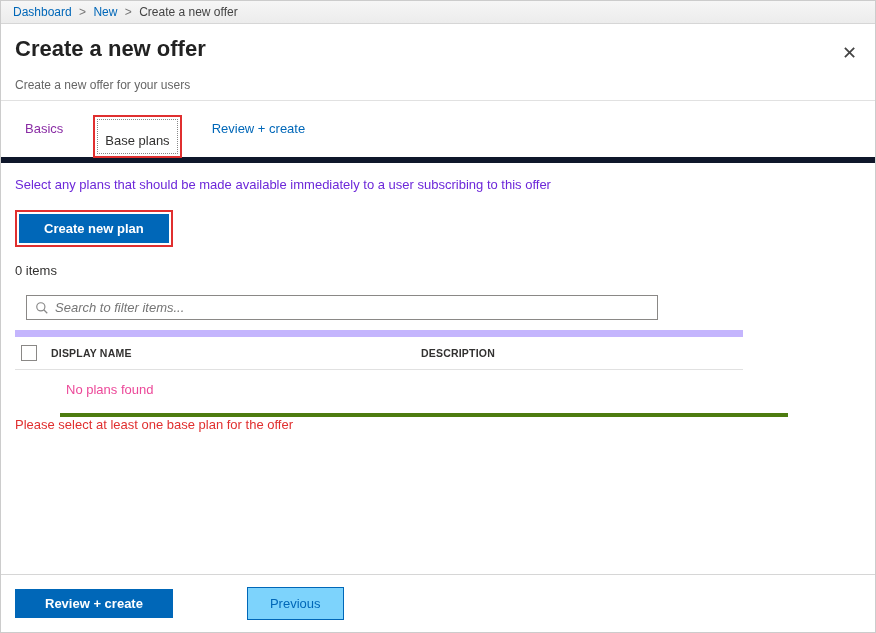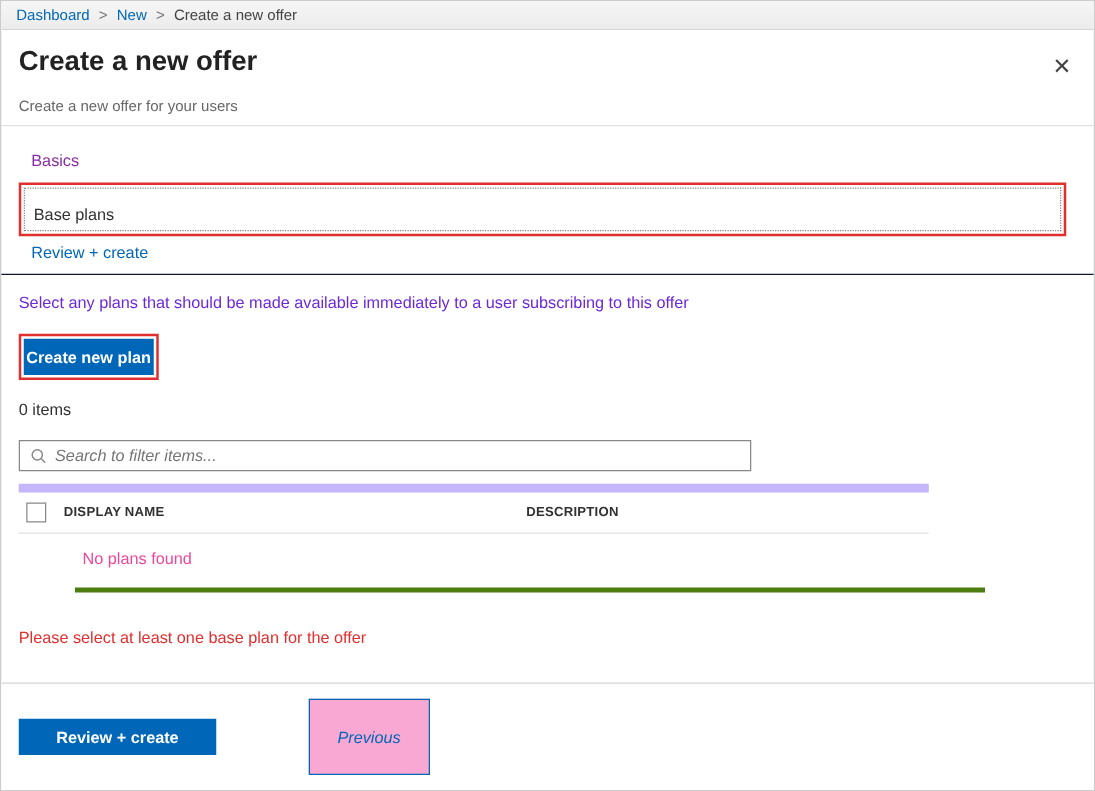--- a/index.html
+++ b/index.html
@@ -38,23 +38,22 @@
       font-size: 18px;
       cursor: pointer;
       color: #444;
       background: none;
       border: none;
       padding: 4px;
     }
     .tabs {
       display: flex;
       padding: 14px 14px 0 14px;
-      border-bottom: 1px solid #0f172a;
-      gap: 0;
-      flex-direction: column;
+      border-bottom: 6px solid #0f172a;
+      gap: 12px;
     }
     .tab {
       padding: 6px 10px 10px 10px;
       font-size: 13px;
       color: #0067b8;
       cursor: pointer;
       margin-right: 8px;
     }
     .tab.visited { color: #8a2da5; }
     .tab.active {
@@ -70,33 +69,34 @@
     .primary-btn-wrap {
       display: inline-block;
       border: 2px solid #e02f2f;
       padding: 2px;
       margin-bottom: 16px;
     }
     .primary-btn {
       background: #0067b8;
       color: #fff;
       border: none;
-      padding: 7px 2px;
+      padding: 7px 25px;
       font-size: 13px;
       font-weight: 600;
       cursor: pointer;
     }
     .item-count { font-size: 13px; margin-bottom: 17px; }
     .search-wrap {
       border: 1px solid #8a8886;
       display: flex;
       align-items: center;
       padding: 4px 8px;
-      width: 586px;
+      width: 632px;
       margin-bottom: 10px;
+      margin-left: 11px;
     }
     .search-wrap svg { width: 14px; height: 14px; margin-right: 6px; fill: none; stroke: #888; stroke-width: 2; }
     .search-input {
       border: none;
       outline: none;
       font-size: 13px;
       font-style: italic;
       color: #888;
       flex: 1;
     }
@@ -114,38 +114,38 @@
     .col-h { font-size: 10.5px; font-weight: 700; letter-spacing: 0.2px; color: #323130; }
     .col-name { width: 370px; }
     .table-body {
       width: 728px;
       padding: 12px 6px 16px 6px;
       border-bottom: 4px solid #4d7c0f;
       color: #ec4899;
       font-size: 13px;
       margin-left: 45px;
     }
-    .validation { color: #e02f2f; font-size: 13px; margin-top: 28px; }
+    .validation { color: #e02f2f; font-size: 13px; }
     .footer {
       position: absolute;
       bottom: 0; left: 0; right: 0;
       border-top: 1px solid #d6d6d6;
       padding: 12px 14px;
       display: flex;
       gap: 22px;
       align-items: center;
       background: #fff;
     }
     .btn-review {
       background: #0067b8; color: #fff; border: none;
       padding: 7px 30px; font-size: 13px; font-weight: 600; cursor: pointer;
     }
     .btn-outline {
-      background: #f9a8d4; color: #0067b8; border: 1px solid #0067b8;
-      padding: 22px 22px; font-size: 13px; cursor: pointer; font-style: italic;
+      background: #7dd3fc; color: #0067b8; border: 1px solid #0067b8;
+      padding: 8px 22px; font-size: 13px; cursor: pointer;
     }
     .footer-gap { width: 30px; }
     .footer .outline-group { display: flex; gap: 10px; }
   </style>
 </head>
 <body>
 
 <div class="breadcrumb-bar">
   <span class="breadcrumb-link">Dashboard</span>
   <span class="breadcrumb-sep">&gt;</span>

